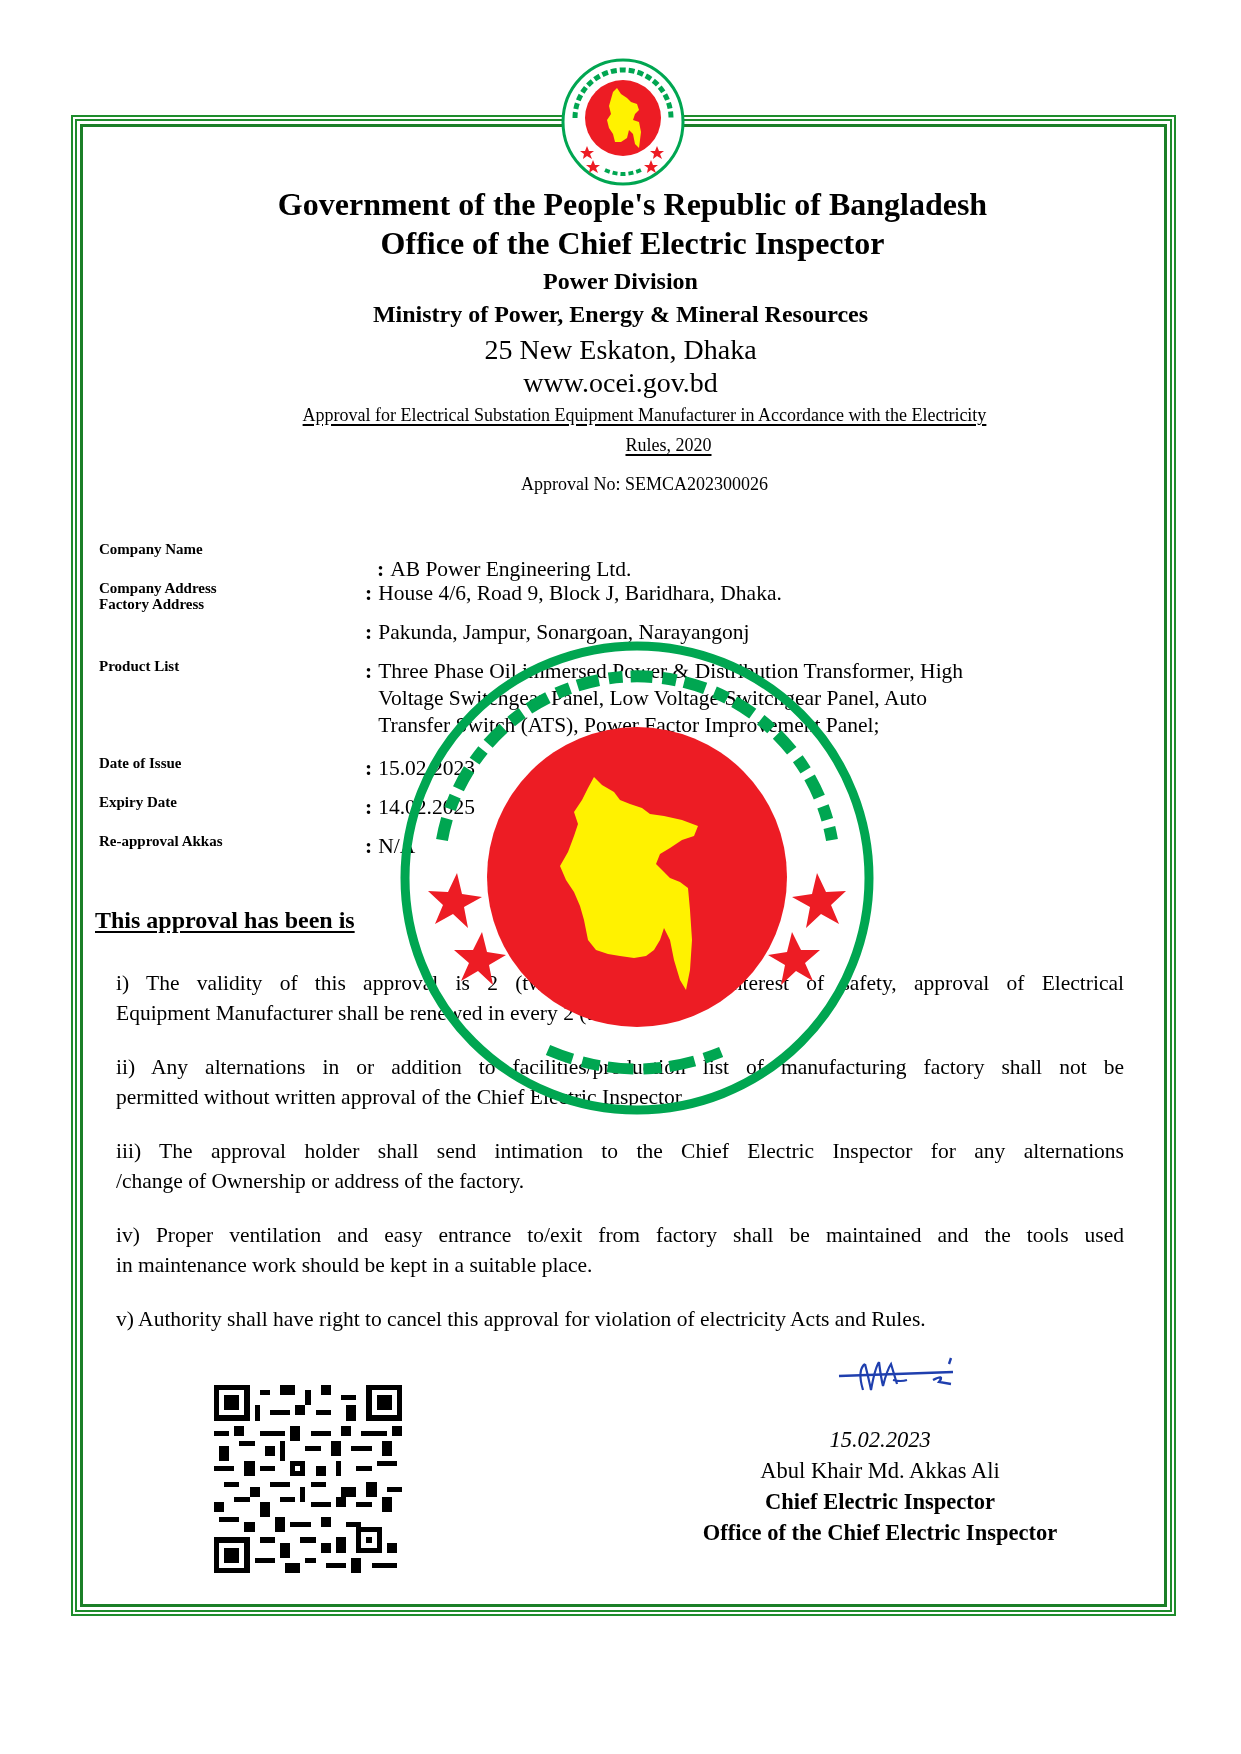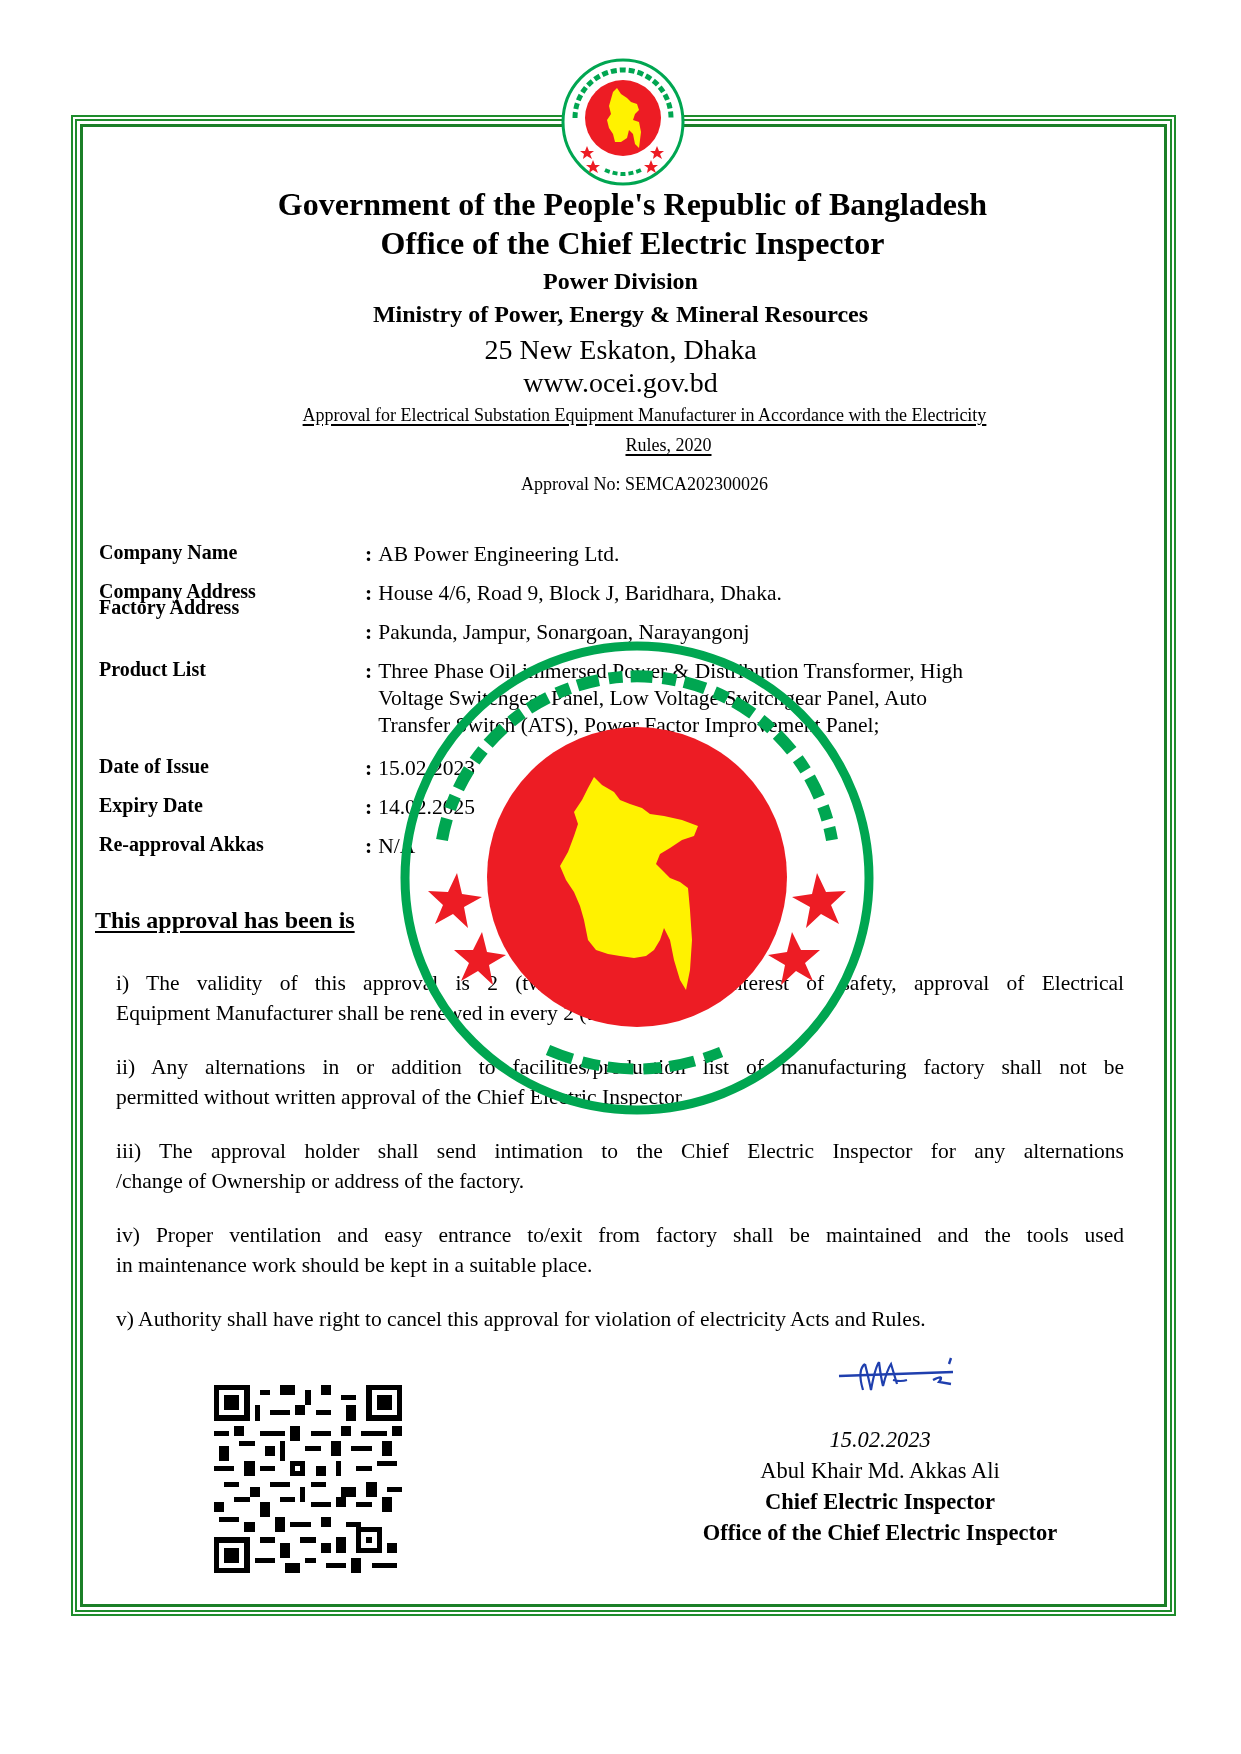--- a/index.html
+++ b/index.html
@@ -15,21 +15,21 @@
   .abs { position: absolute; }
   .center { left: 0; width: 1241px; text-align: center; }
 
   .h1 { font-weight: bold; font-size: 32px; letter-spacing: 0px; padding-left: 12px; }
   .h3 { font-weight: bold; font-size: 24px; }
   .h4 { font-size: 28px; }
   .u  { text-decoration: underline; text-underline-offset: 3px; text-decoration-thickness: 2px; }
 
   .title-sub { font-weight: normal; font-size: 18px; padding-left: 24px; }
 
-  .label { position: absolute; left: 99px; font-weight: bold; font-size: 20px; }
+  .label { position: absolute; left: 99px; font-weight: bold; font-size: 15px; }
   .value { position: absolute; left: 365px; font-size: 21.5px; line-height: 27px; }
   .value .colon { font-weight: bold; margin-right: 6px; }
   .value .rest  { display: inline-block; vertical-align: top; width: 700px; }
 
   .section-head { position: absolute; left: 95px; top: 907px; font-weight: bold; font-size: 24px;
                   text-decoration: underline; text-decoration-thickness: 2px; text-underline-offset: 3px; }
 
   .para { position: absolute; left: 116px; width: 1008px; font-size: 21.5px; line-height: 30px;
           text-align: justify; text-align-last: left; }
 
@@ -68,21 +68,21 @@
 <div class="abs center h3" style="top:301px;">Ministry of Power, Energy &amp; Mineral Resources</div>
 <div class="abs center h4" style="top:334px;">25 New Eskaton, Dhaka</div>
 <div class="abs center h4" style="top:367px;">www.ocei.gov.bd</div>
 
 <div class="abs center title-sub u" style="top:405px;">Approval for Electrical Substation Equipment Manufacturer in Accordance with the Electricity</div>
 <div class="abs center title-sub u" style="top:435px;margin-left:24px;">Rules, 2020</div>
 <div class="abs center title-sub" style="top:474px;">Approval No: SEMCA202300026</div>
 
 <div>
   <div class="label" style="top:541px;">Company Name</div>
-  <div class="value" style="top:541px;"><span class="colon">:</span><span class="rest">AB Power Engineering Ltd.</span></div>
+  <div class="value" style="top:556px;margin-left:12px;"><span class="colon">:</span><span class="rest">AB Power Engineering Ltd.</span></div>
 
   <div class="label" style="top:580px;">Company Address</div>
   <div class="value" style="top:580px;"><span class="colon">:</span><span class="rest">House 4/6, Road 9, Block J, Baridhara, Dhaka.</span></div>
 
   <div class="label" style="top:596px;">Factory Address</div>
   <div class="value" style="top:619px;"><span class="colon">:</span><span class="rest">Pakunda, Jampur, Sonargoan, Narayangonj</span></div>
 
   <div class="label" style="top:658px;">Product List</div>
   <div class="value" style="top:658px;"><span class="colon">:</span><span class="rest"><span style="display:block">Three Phase Oil immersed Power &amp; Distribution Transformer, High</span><span style="display:block">Voltage Switchgear Panel, Low Voltage Switchgear Panel, Auto</span><span style="display:block">Transfer Switch (ATS), Power Factor Improvement Panel;</span></span></div>
 

